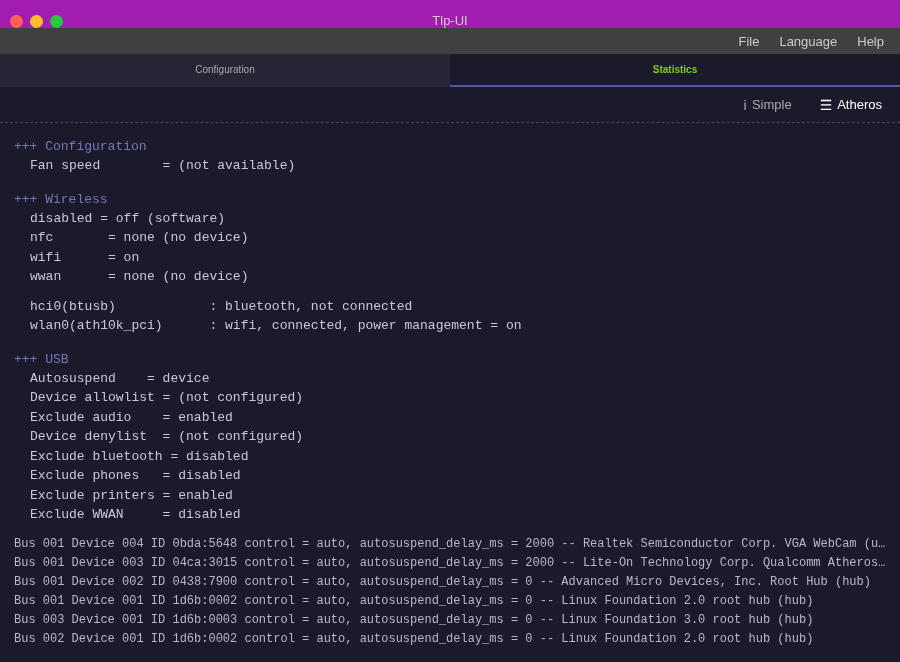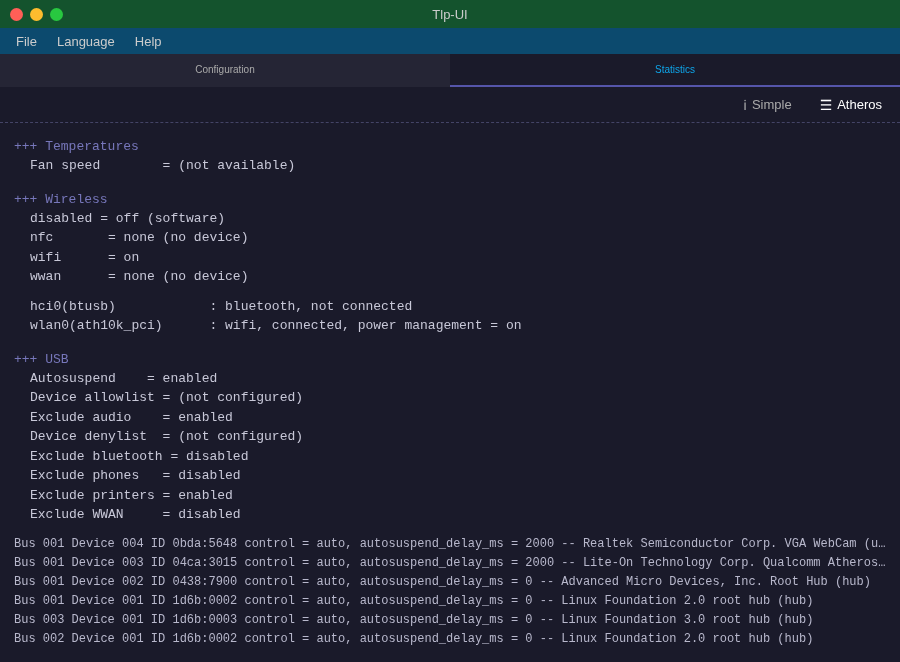--- a/index.html
+++ b/index.html
@@ -10,23 +10,23 @@
       font-size: 13px;
       width: 900px;
       height: 662px;
       overflow: hidden;
       display: flex;
       flex-direction: column;
     }
 
     
     .title-bar {
-      background: #14532d;
-      display: flex;
-      align-items: center;
+      background: #a21caf;
+      display: flex;
+      align-items: flex-end;
       justify-content: center;
       height: 28px;
       position: relative;
       flex-shrink: 0;
     }
     .window-controls {
       position: absolute;
       left: 10px;
       display: flex;
       gap: 7px;
@@ -43,27 +43,28 @@
     .wc-min { background: #febc2e; }
     .wc-max { background: #28c840; }
     .title-bar-text {
       color: #cccccc;
       font-size: 13px;
       font-family: -apple-system, BlinkMacSystemFont, sans-serif;
     }
 
     
     .menu-bar {
-      background: #0c4a6e;
+      background: #404040;
       display: flex;
       align-items: center;
       height: 26px;
       padding: 0 8px;
       gap: 4px;
       flex-shrink: 0;
+      justify-content: flex-end;
     }
     .menu-item {
       color: #cccccc;
       font-size: 13px;
       font-family: -apple-system, BlinkMacSystemFont, sans-serif;
       padding: 2px 8px;
       cursor: pointer;
       border-radius: 3px;
     }
 
@@ -79,22 +80,23 @@
       padding: 10px 0;
       font-family: -apple-system, BlinkMacSystemFont, sans-serif;
       font-size: 10px;
       cursor: pointer;
       color: #aaaaaa;
       background: #252535;
       border-bottom: 2px solid transparent;
     }
     .tab.active {
       background: #1a1a2a;
-      color: #0ea5e9;
+      color: #84cc16;
       border-bottom: 2px solid #5555aa;
+      font-weight: bold;
     }
 
     
     .view-toggle {
       display: flex;
       justify-content: flex-end;
       align-items: center;
       padding: 6px 12px;
       background: #1a1a2a;
       gap: 16px;
@@ -189,40 +191,40 @@
     <span>Simple</span>
   </button>
   <button class="toggle-btn active">
     <span class="toggle-icon">☰</span>
     <span>Atheros</span>
   </button>
 </div>
 
 <div class="content">
 
-  <div class="section-header">+++ Temperatures</div>
+  <div class="section-header">+++ Configuration</div>
   <div class="info-line">Fan speed        = (not available)</div>
 
   <div class="blank-line"></div>
 
   <div class="section-header">+++ Wireless</div>
   <div class="info-line">disabled = off (software)</div>
   <div class="info-line">nfc       = none (no device)</div>
   <div class="info-line">wifi      = on</div>
   <div class="info-line">wwan      = none (no device)</div>
 
   <div class="blank-line"></div>
 
   <div class="info-line">hci0(btusb)            : bluetooth, not connected</div>
   <div class="info-line">wlan0(ath10k_pci)      : wifi, connected, power management = on</div>
 
   <div class="blank-line"></div>
 
   <div class="section-header">+++ USB</div>
-  <div class="info-line">Autosuspend    = enabled</div>
+  <div class="info-line">Autosuspend    = device</div>
   <div class="info-line">Device allowlist = (not configured)</div>
   <div class="info-line">Exclude audio    = enabled</div>
   <div class="info-line">Device denylist  = (not configured)</div>
   <div class="info-line">Exclude bluetooth = disabled</div>
   <div class="info-line">Exclude phones   = disabled</div>
   <div class="info-line">Exclude printers = enabled</div>
   <div class="info-line">Exclude WWAN     = disabled</div>
 
   <div class="blank-line"></div>
 

